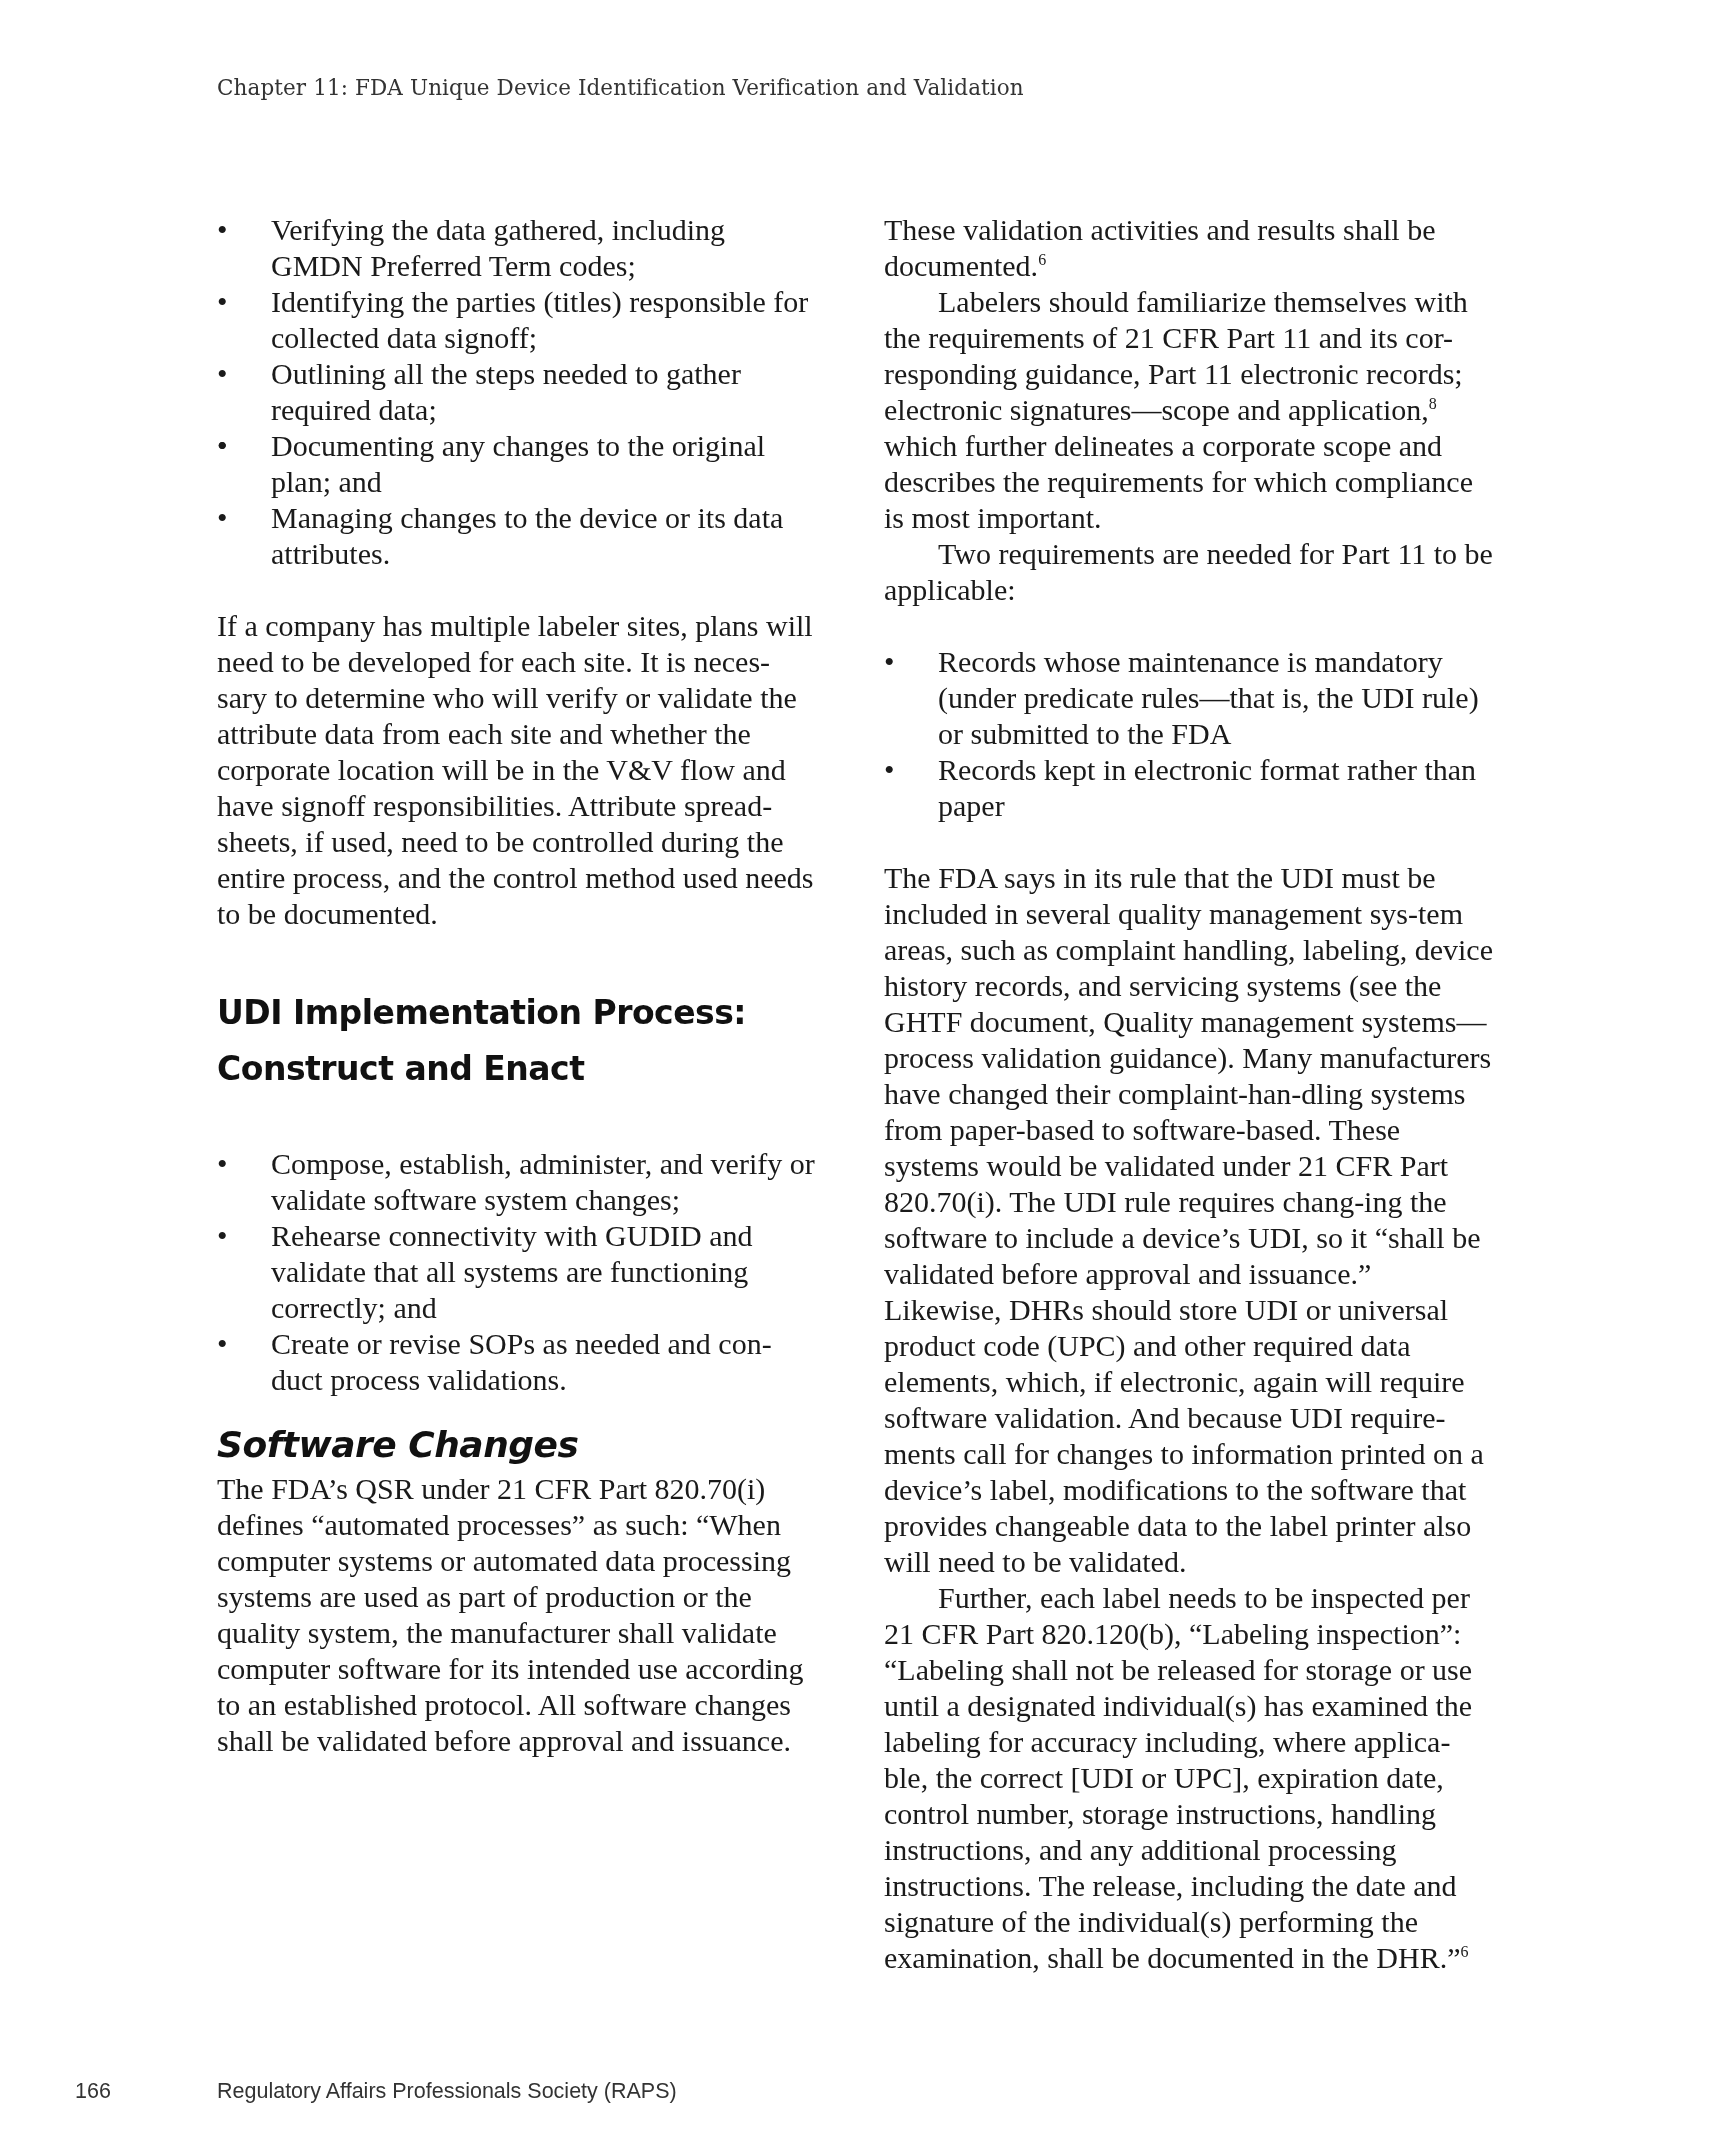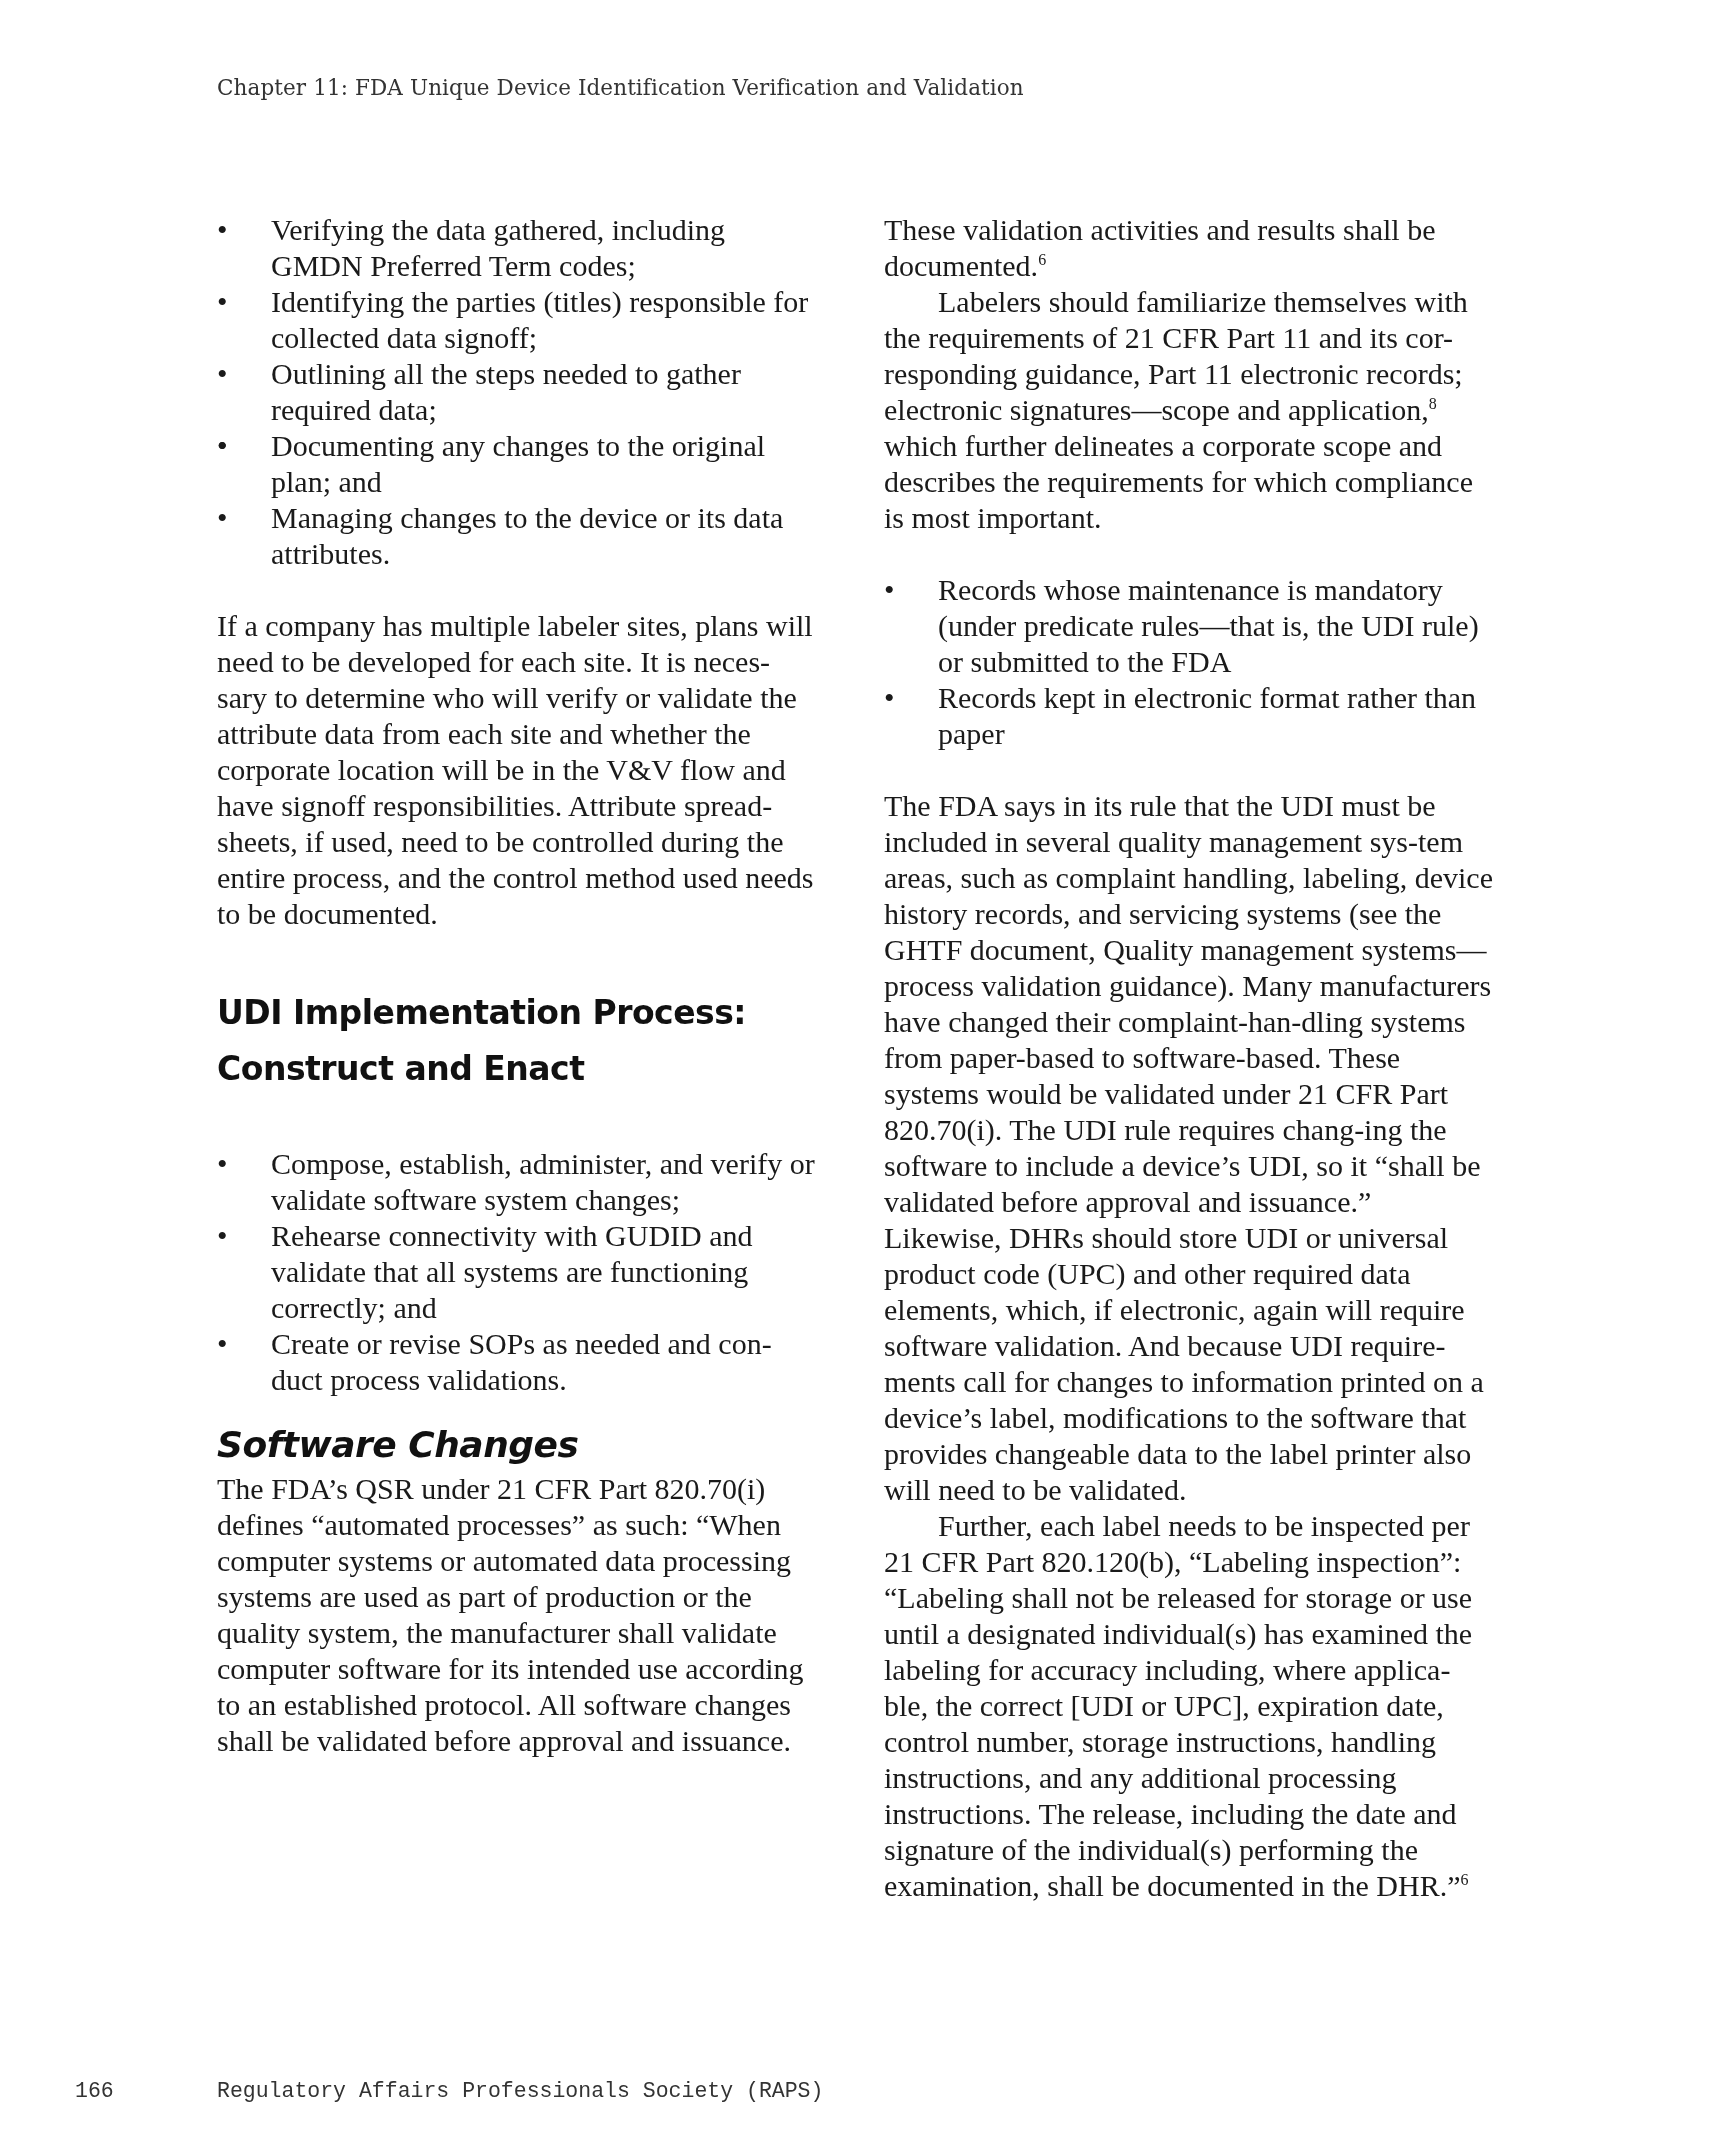--- a/index.html
+++ b/index.html
@@ -21,21 +21,21 @@
   .gap-sm { height: 7.5px; }
   h2.section-heading {
     font-family: "DejaVu Sans", sans-serif; font-weight: bold; font-size: 33px; line-height: 56px;
     margin: 0 0 13px 0; color: #111111; letter-spacing: -0.5px;
   }
   h3.subsection-heading {
     font-family: "DejaVu Sans", sans-serif; font-weight: bold; font-style: italic; font-size: 36px;
     line-height: 37px; margin: 0 0 7.5px 0; color: #111111; letter-spacing: -0.5px;
   }
   sup { font-size: 16px; line-height: 0; vertical-align: super; }
-  .footer { position: absolute; top: 2079px; font-family: Liberation Mono, monospace; font-size: 21.5px; color: #333333; }
+  .footer { position: absolute; top: 2079px; font-family: Liberation Sans, sans-serif; font-size: 21.5px; color: #333333; }
   .page-number { left: 75px; }
   .publisher { left: 217px; }
 </style>
 </head>
 <body>
 
 <div class="running-head">Chapter 11: FDA Unique Device Identification Verification and Validation</div>
 
 <div class="col col-left">
   <ul class="bullets">
@@ -59,20 +59,21 @@
   </ul>
   <div class="gap-sm"></div>
   <div style="height:20.6px"></div>
   <h3 class="subsection-heading">Software Changes</h3>
   <p>The FDA’s QSR under 21 CFR Part 820.70(i) defines “automated processes” as such: “When computer systems or automated data processing systems are used as part of production or the quality system, the manufacturer shall validate computer software for its intended use according to an established protocol. All software changes shall be validated before approval and issuance.</p>
 </div>
 
 <div class="col col-right">
   <p><span>These validation activities and results shall be documented.</span><sup>6</sup></p>
   <p class="indent"><span>Labelers should familiarize themselves with the requirements of 21 CFR Part 11 and its cor-responding guidance, Part 11 electronic records; electronic signatures—scope and application,</span><sup>8</sup><span> which further delineates a corporate scope and describes the requirements for which compliance is most important.</span></p>
+  <p class="indent">Two requirements are needed for Part 11 to be applicable:</p>
   <div class="gap"></div>
   <ul class="bullets">
     <li><span class="dot">•</span><span>Records whose maintenance is mandatory (under predicate rules—that is, the UDI rule) or submitted to the FDA</span></li>
     <li><span class="dot">•</span><span>Records kept in electronic format rather than paper</span></li>
   </ul>
   <div class="gap"></div>
   <p>The FDA says in its rule that the UDI must be included in several quality management sys-tem areas, such as complaint handling, labeling, device history records, and servicing systems (see the GHTF document, Quality management systems—process validation guidance). Many manufacturers have changed their complaint-han-dling systems from paper-based to software-based. These systems would be validated under 21 CFR Part 820.70(i). The UDI rule requires chang-ing the software to include a device’s UDI, so it “shall be validated before approval and issuance.” Likewise, DHRs should store UDI or universal product code (UPC) and other required data elements, which, if electronic, again will require software validation. And because UDI require-ments call for changes to information printed on a device’s label, modifications to the software that provides changeable data to the label printer also will need to be validated.</p>
   <p class="indent"><span>Further, each label needs to be inspected per 21 CFR Part 820.120(b), “Labeling inspection”: “Labeling shall not be released for storage or use until a designated individual(s) has examined the labeling for accuracy including, where applica-ble, the correct [UDI or UPC], expiration date, control number, storage instructions, handling instructions, and any additional processing instructions. The release, including the date and signature of the individual(s) performing the examination, shall be documented in the DHR.”</span><sup>6</sup></p>
 </div>
 

